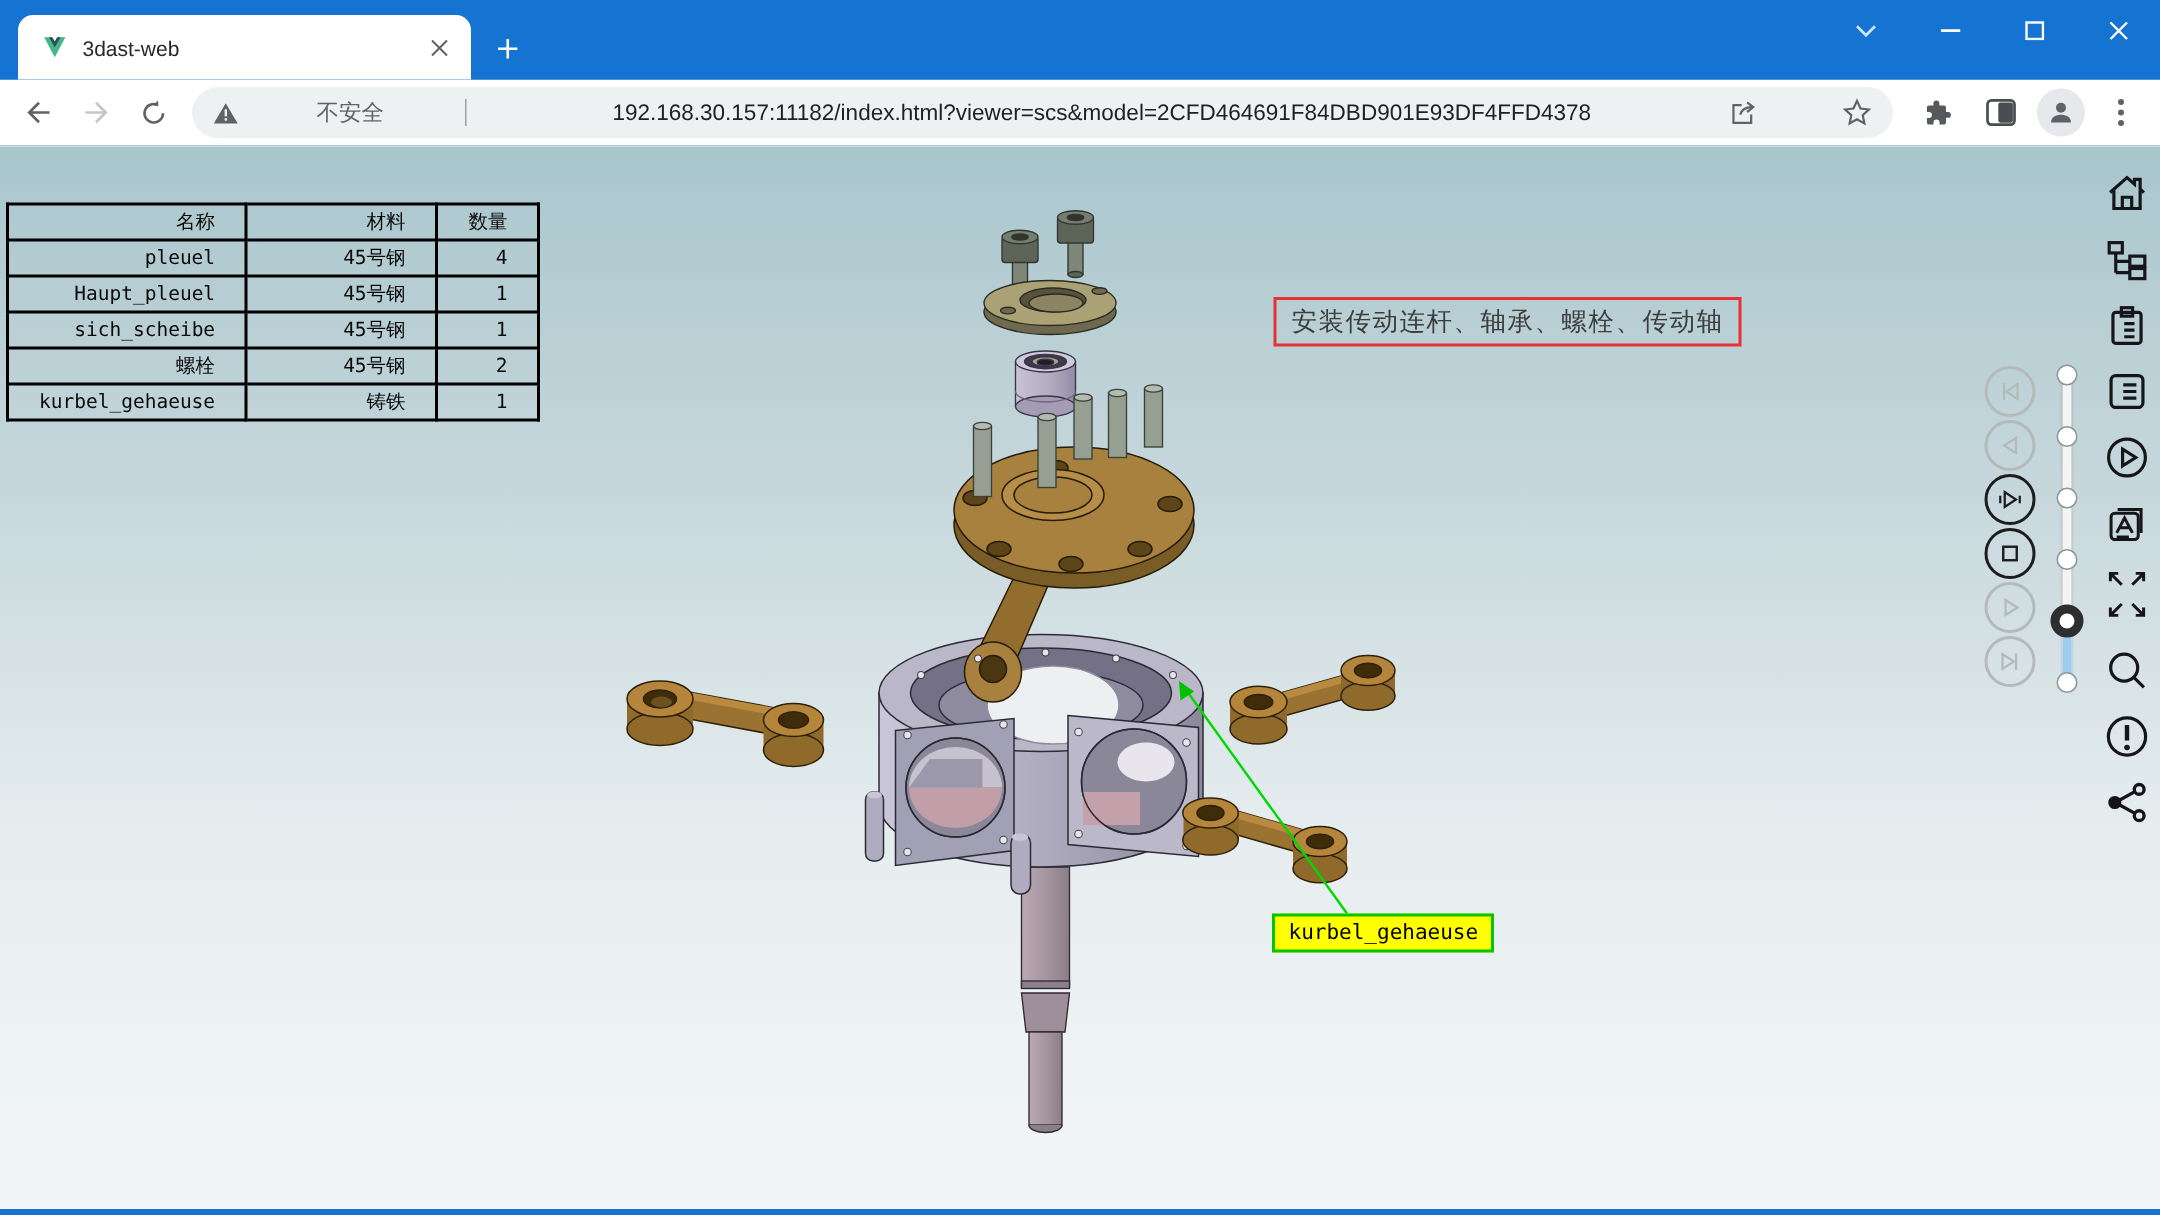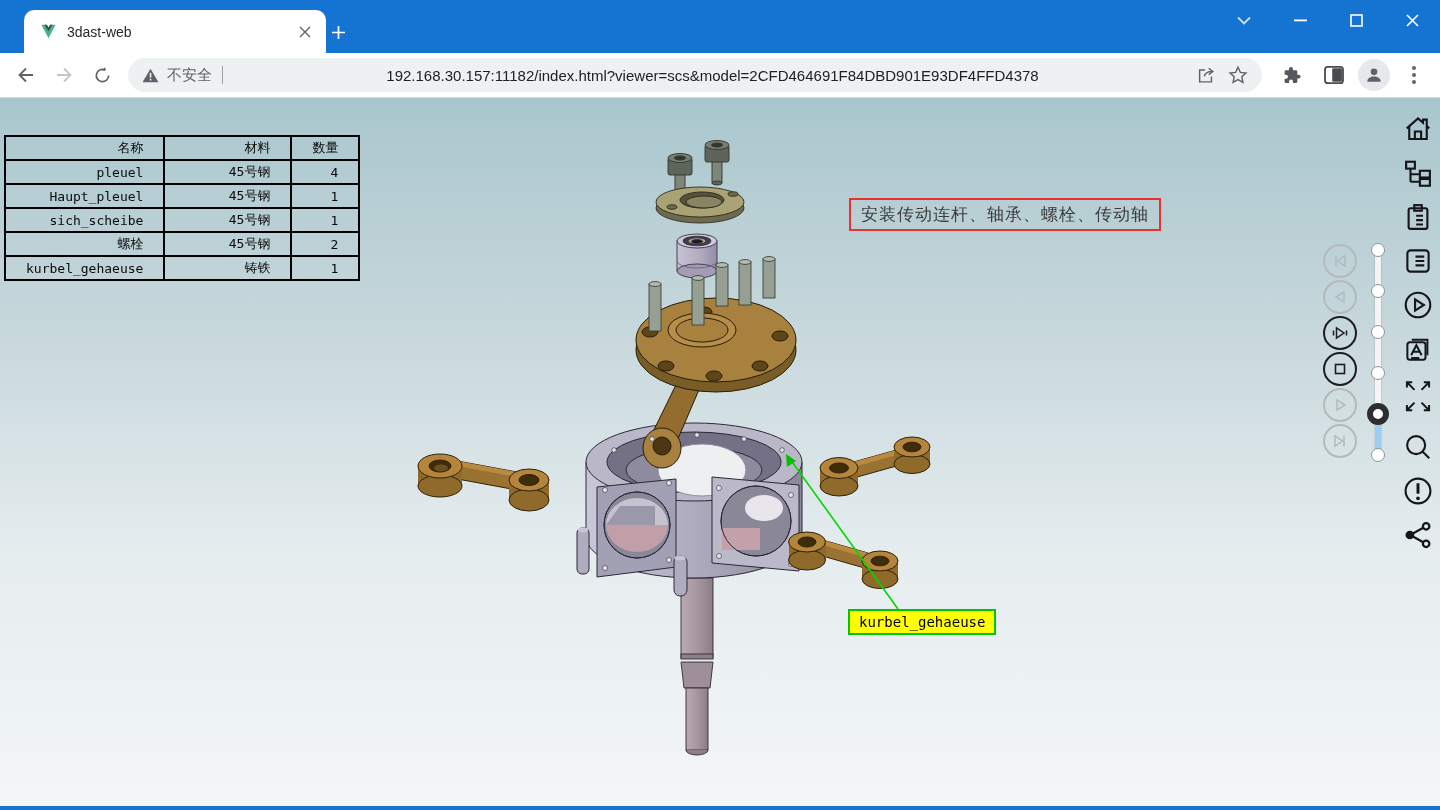--- a/index.html
+++ b/index.html
@@ -7,39 +7,39 @@
   body {
     width:1440px; height:810px; overflow:hidden;
     font-family:"Liberation Sans", sans-serif;
     background:#1573d2;
   }
   .window { width:1440px; height:810px; display:flex; flex-direction:column; }
 
   
   .titlebar { position:relative; height:53px; background:#1573d2; flex:none; }
   .tab {
-    position:absolute; left:24px; top:10px; width:302px; height:43px;
+    position:absolute; left:12px; top:10px; width:302px; height:43px;
     background:#ffffff; border-radius:10px 10px 0 0;
     display:flex; align-items:center; padding:0 10px 0 16px;
   }
   .tab-title { flex:1; font-size:14px; color:#24292e; margin-left:10px; white-space:nowrap; overflow:hidden; }
   .tab-close { width:22px; height:22px; border-radius:50%; display:flex; align-items:center; justify-content:center; cursor:pointer; }
   .newtab-btn { position:absolute; left:324px; top:18px; width:28px; height:28px; display:flex; align-items:center; justify-content:center; border-radius:50%; }
   .win-controls { position:absolute; right:0; top:0; height:40px; display:flex; align-items:center; }
   .win-btn { width:56px; height:40px; display:flex; align-items:center; justify-content:center; }
 
   
   .toolbar {
     height:44px; background:#ffffff; flex:none;
     display:flex; align-items:center; padding:0 8px; gap:2px;
   }
   .nav-btn { width:36px; height:36px; border-radius:50%; display:flex; align-items:center; justify-content:center; flex:none; }
   .address-bar {
     flex:1; height:34px; margin:0 6px; background:#eef1f2; border-radius:17px;
-    display:flex; align-items:center; padding:0 8px 0 14px; min-width:0;
+    display:flex; align-items:center; padding:0 8px 0 14px; min-width:0;gap:44px;
   }
   .security-label { font-size:15px; color:#5f6368; margin:0 10px 0 8px; white-space:nowrap; }
   .addr-sep { width:1px; height:18px; background:#9aa0a6; margin-right:12px; flex:none; }
   .url-text { font-size:15px; color:#202124; white-space:nowrap; overflow:hidden; flex:1;text-align:center; }
   .pill-icon { width:32px; height:32px; border-radius:50%; display:flex; align-items:center; justify-content:center; flex:none; }
   .tb-right { display:flex; align-items:center; gap:6px; flex:none; padding-left:4px; }
   .avatar-wrap { width:32px; height:32px; border-radius:50%; background:#e6e8eb; display:flex; align-items:center; justify-content:center; }
 
   
   .content {

